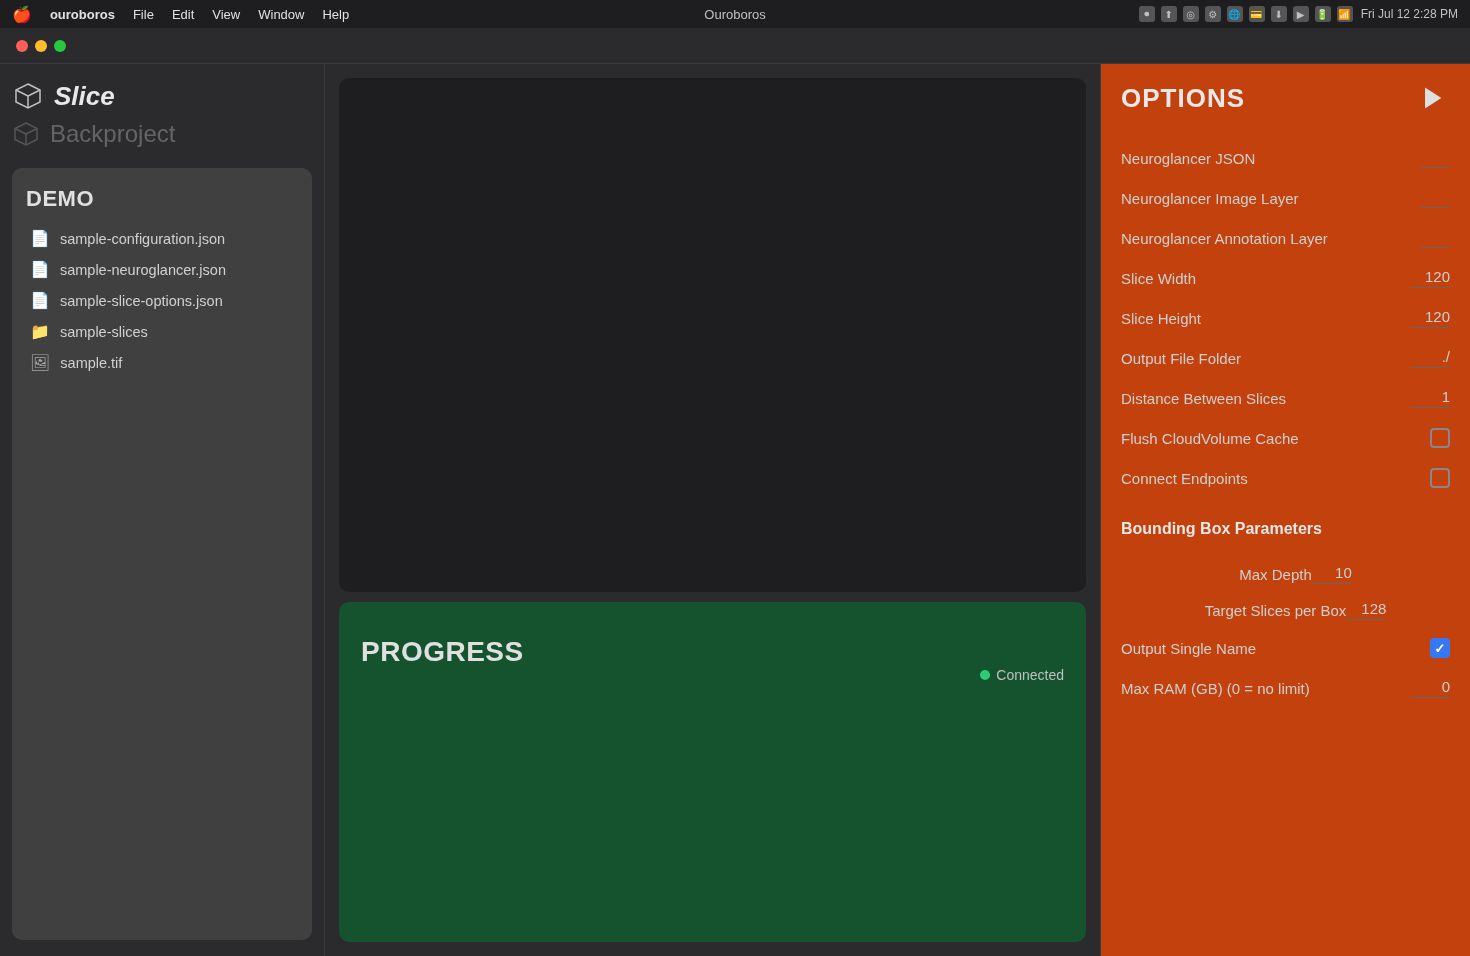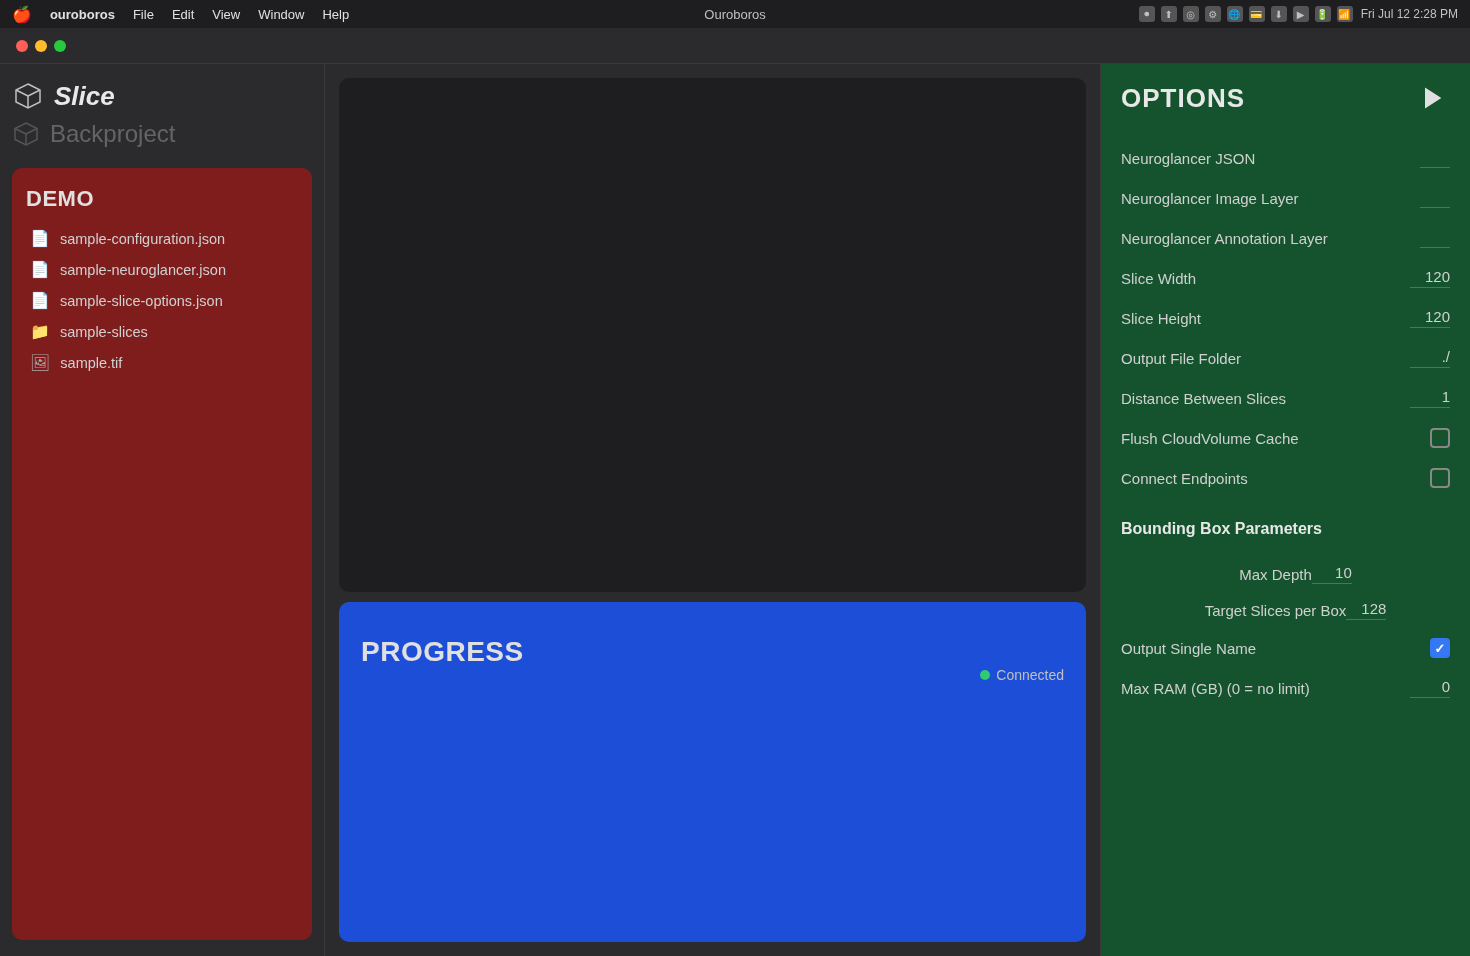--- a/index.html
+++ b/index.html
@@ -135,21 +135,21 @@
       flex-shrink: 0;
     }
     .sidebar-sub-title {
       font-size: 24px;
       font-weight: 500;
       color: #aaa;
     }
 
     
     .file-tree-card {
-      background: #7f1d1d;
+      background: #404040;
       border-radius: 10px;
       padding: 18px 14px;
       flex: 1;
     }
     .demo-label {
       font-size: 22px;
       font-weight: 700;
       color: #e0e0e0;
       margin-bottom: 14px;
       letter-spacing: 0.5px;
@@ -183,21 +183,21 @@
       gap: 10px;
       padding: 14px 14px;
       overflow: hidden;
     }
     .viewer-panel {
       background: #1e1e20;
       border-radius: 10px;
       flex: 1;
     }
     .progress-panel {
-      background: #1d4ed8;
+      background: #14532d;
       border-radius: 10px;
       padding: 18px 22px;
       height: 340px;
       display: flex;
       flex-direction: column;
     }
     .progress-header {
       display: flex;
       justify-content: space-between;
       align-items: center;
@@ -219,21 +219,21 @@
     .connected-dot {
       width: 10px;
       height: 10px;
       border-radius: 50%;
       background: #2ecc71;
     }
 
     
     .options-panel {
       width: 370px;
-      background: #14532d;
+      background: #c2410c;
       padding: 16px 20px;
       display: flex;
       flex-direction: column;
       gap: 0;
       border-left: 1px solid #3a3a3d;
       overflow-y: auto;
     }
     .options-header {
       display: flex;
       justify-content: space-between;

